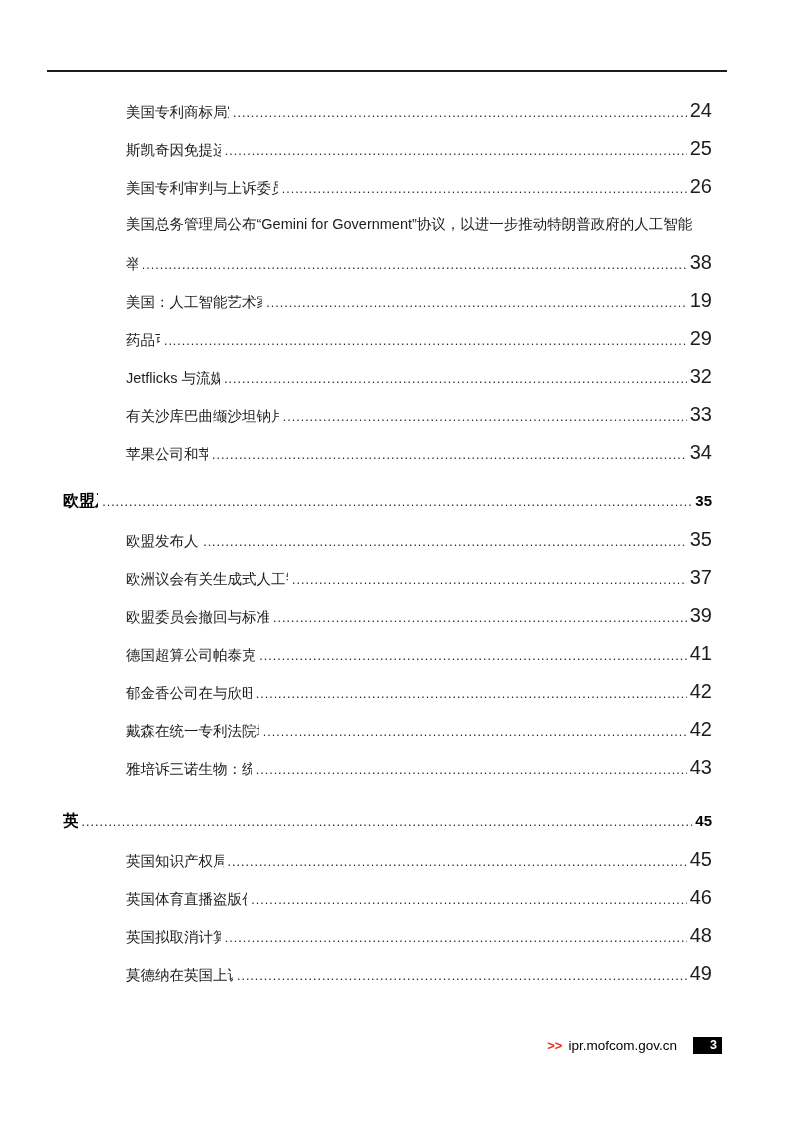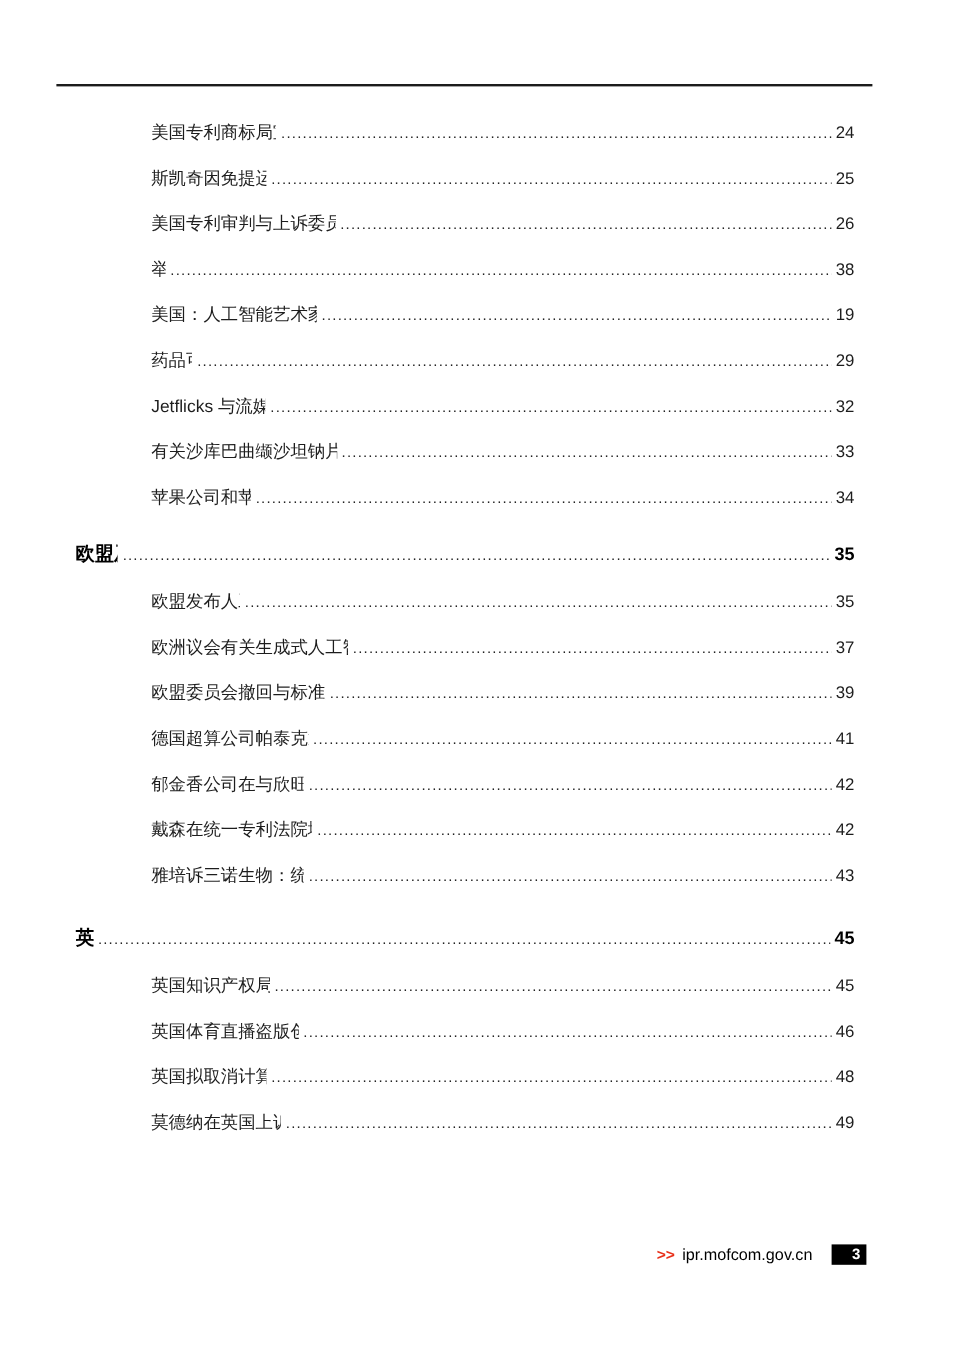--- a/index.html
+++ b/index.html
@@ -49,21 +49,21 @@
     white-space:nowrap;
     min-width:6px;
     margin:0 3px 0 4px;
     font-size:12.5px;
     font-weight:400;
     letter-spacing:1px;
     color:#222;
   }
   .pg {
     flex:0 0 auto;
-    font-size:14px;
+    font-size:20px;
     font-weight:400;
   }
   .hrow .pg { font-size:15px; font-weight:700; }
   .footer {
     position:absolute;
     top:1036px; right:72px;
     height:18px;
     display:flex;
     align-items:center;
     font-size:13px;
@@ -107,20 +107,23 @@
         <div class="row erow">
           <span class="t">斯凯奇因免提运动鞋技术面临最新侵权诉讼</span>
           <span class="dots">............................................................................................................................................................................................................................................................................................................</span>
           <span class="pg">25</span>
         </div>
         <div class="row erow">
           <span class="t">美国专利审判与上诉委员会发布关于在多方复审请求中使用“公知常识”的新指南</span>
           <span class="dots">............................................................................................................................................................................................................................................................................................................</span>
           <span class="pg">26</span>
         </div>
+        <div class="row erow cont">
+          <span class="t">美国总务管理局公布“Gemini for Government”协议，以进一步推动特朗普政府的人工智能</span>
+        </div>
         <div class="row erow">
           <span class="t">举措</span>
           <span class="dots">............................................................................................................................................................................................................................................................................................................</span>
           <span class="pg">38</span>
         </div>
         <div class="row erow">
           <span class="t">美国：人工智能艺术家对版权局拒绝承认人工智能辅助作品提出质疑</span>
           <span class="dots">............................................................................................................................................................................................................................................................................................................</span>
           <span class="pg">19</span>
         </div>

